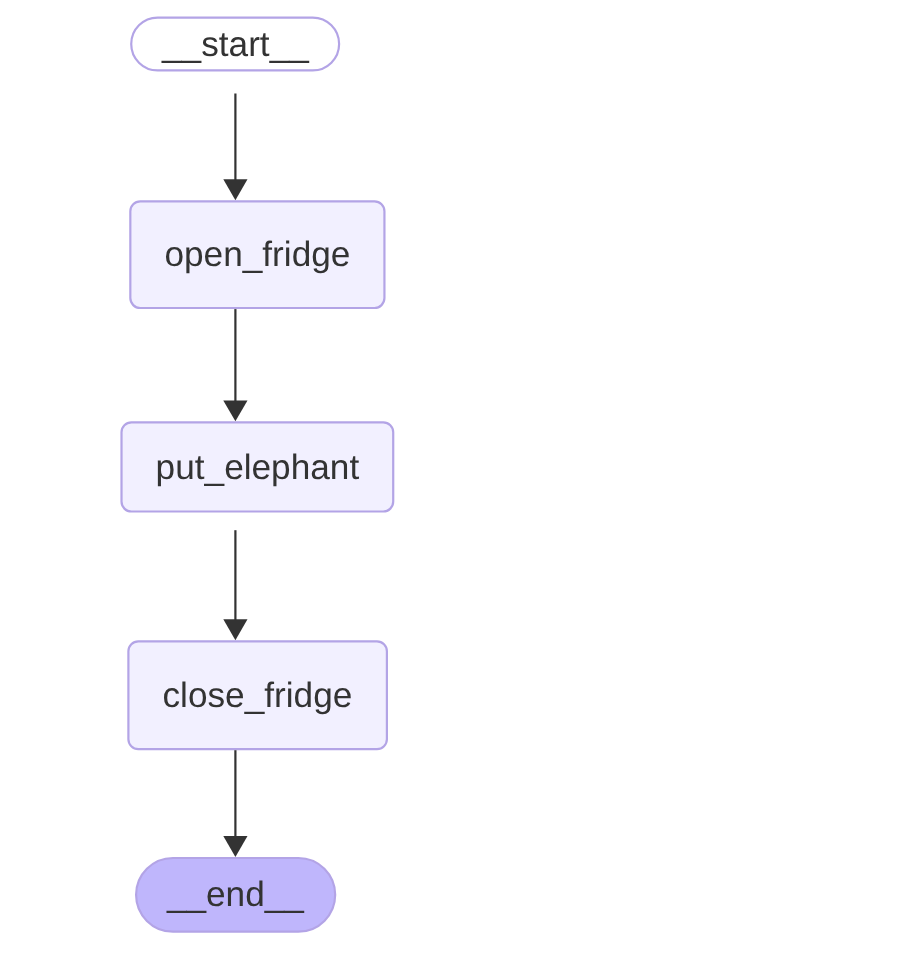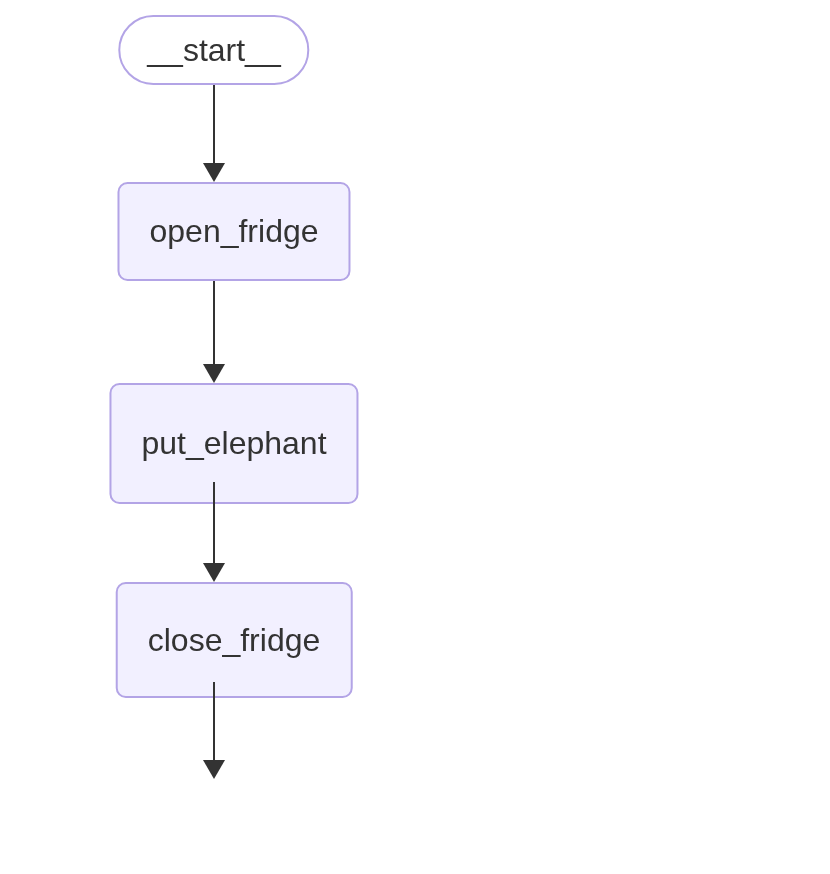--- a/index.html
+++ b/index.html
@@ -40,24 +40,24 @@
   }
   .node.stadium {
     border-radius: 999px;
     padding: 0 27px;
   }
   .node.rect {
     border-radius: 10px;
     padding: 0 30px;
     margin-left: 20px;
   }
-  .node-start { top: 15px; height: 70px; background: var(--start-fill); }
+  .node-start { top: 15px; height: 50px; background: var(--start-fill); }
   .node-open-fridge { top: 182px; height: 99px; }
-  .node-put-elephant { top: 383px; height: 121px; }
-  .node-close-fridge { top: 582px; height: 116px; }
+  .node-put-elephant { top: 383px; height: 83px; }
+  .node-close-fridge { top: 582px; height: 100px; }
   .node-end { top: 779px; height: 69px; background: var(--end-fill); }
 
   .edge {
     position: absolute;
     left: 214px;
     width: 24px;
     transform: translateX(-50%);
   }
   .edge-1 { top: 85px;  height: 97px; }
   .edge-2 { top: 281px; height: 102px; }
@@ -118,14 +118,17 @@
 
   <div class="node rect node-close-fridge">
     <span>close_fridge</span>
   </div>
 
   <div class="edge edge-4">
     <div class="edge-line"></div>
     <div class="edge-arrowhead"></div>
   </div>
 
+  <div class="node stadium node-end">
+    <span>__end__</span>
+  </div>
 
 </div>
 
 </body></html>

